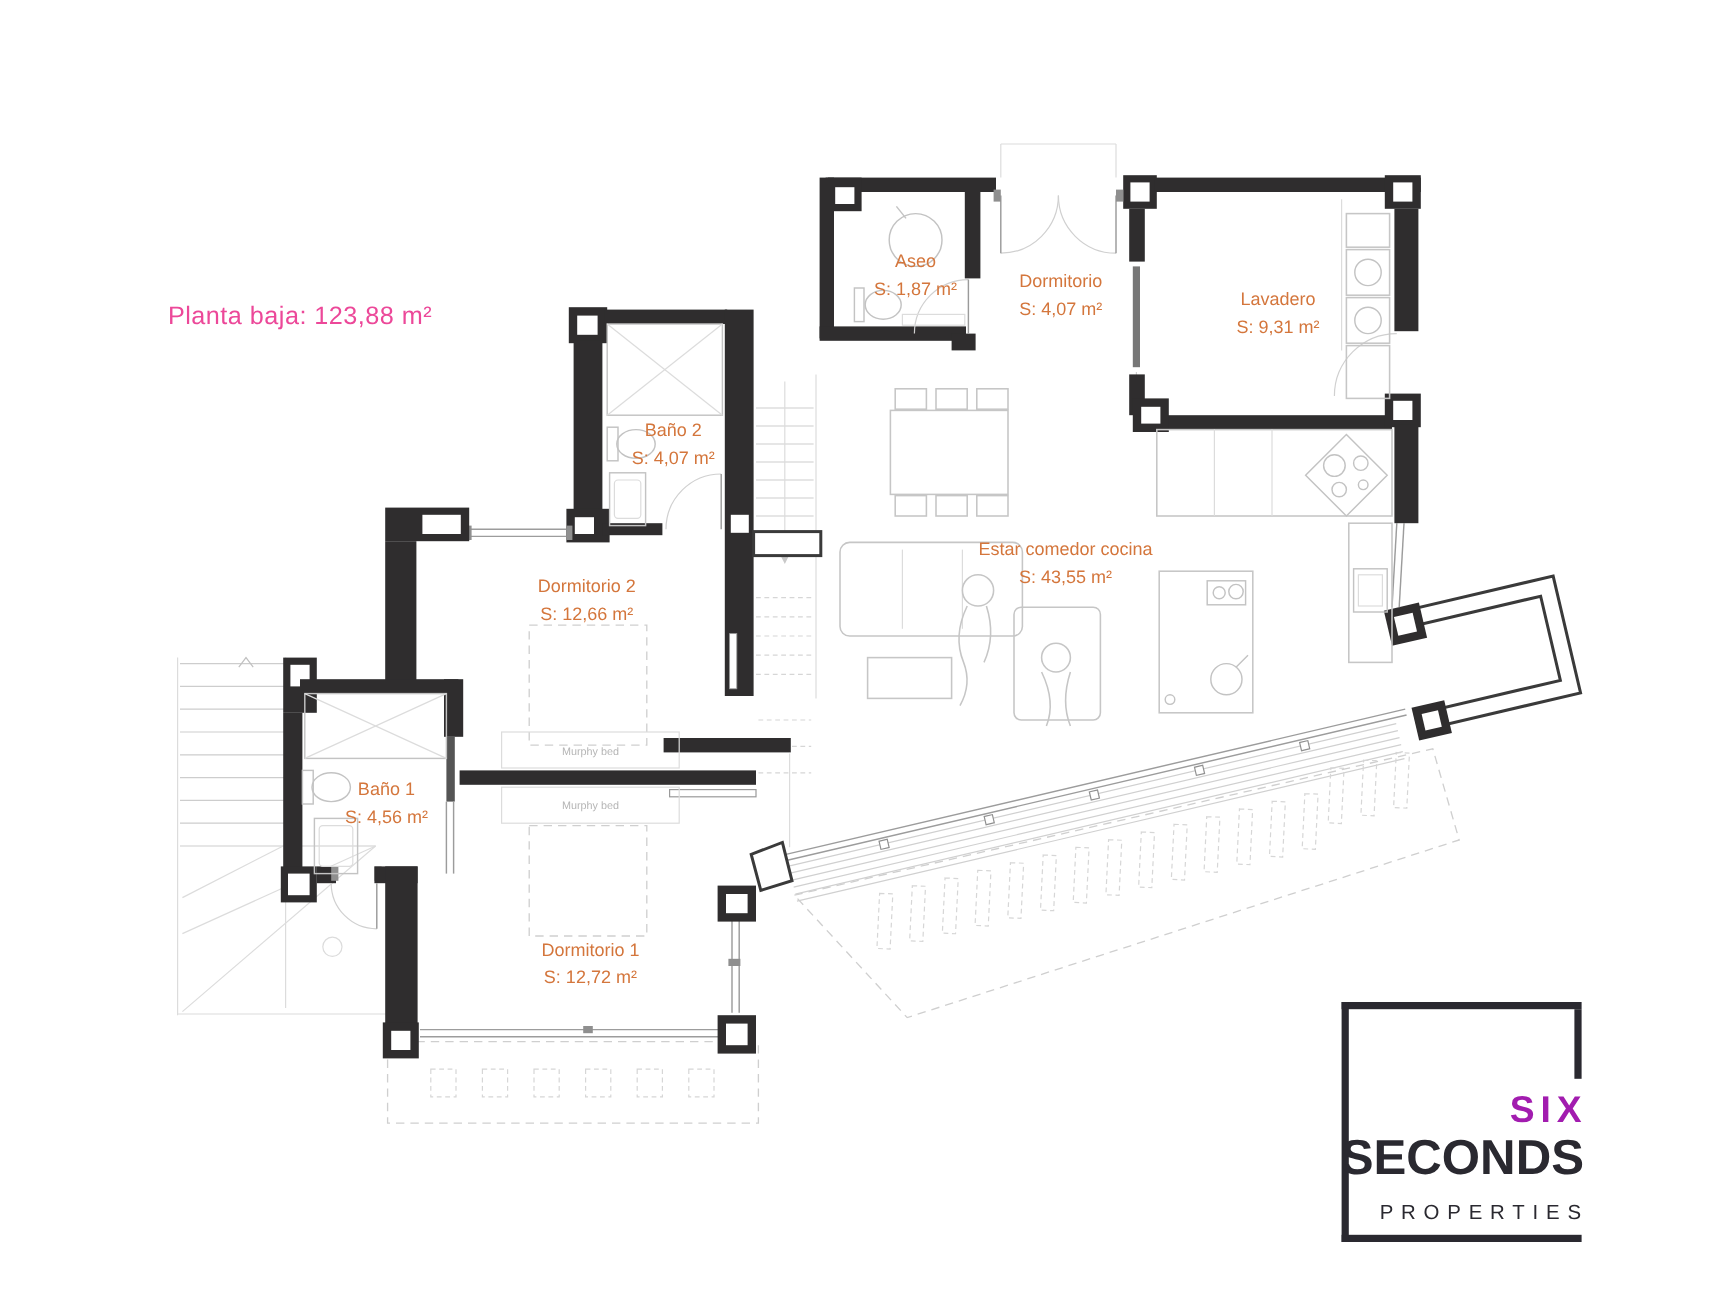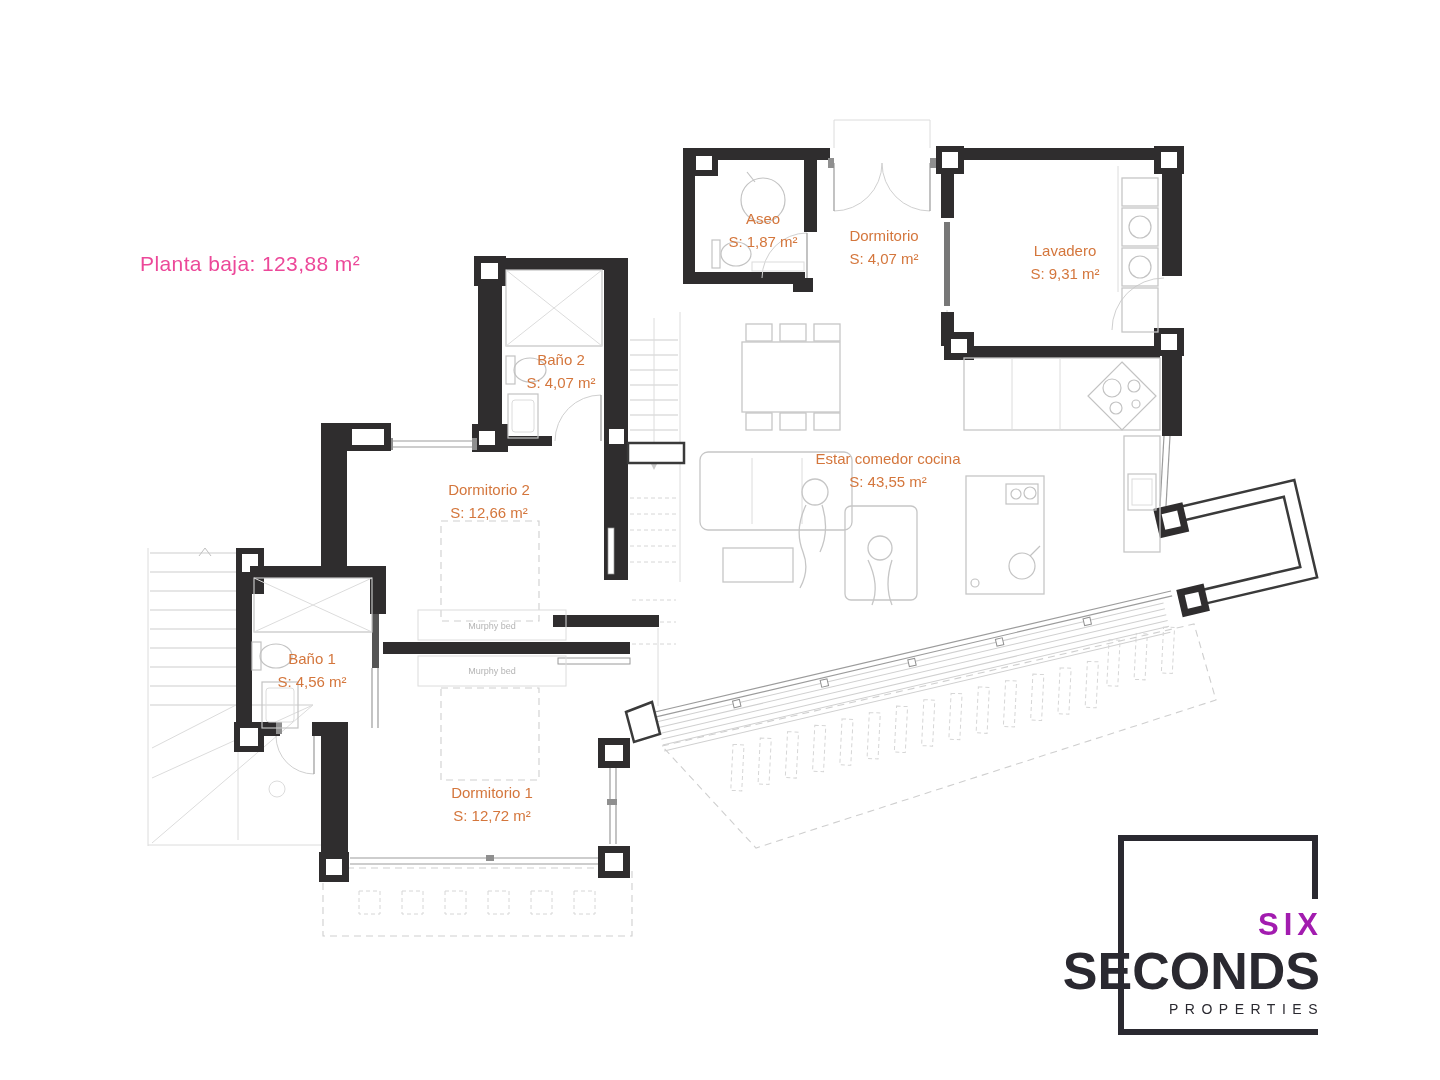--- a/index.html
+++ b/index.html
@@ -24,22 +24,22 @@
   
   .page-title{position:absolute;left:140px;top:252px;font-size:21px;color:#ec4899;letter-spacing:.4px;}
   .room-label{position:absolute;transform:translate(-50%,-50%);text-align:center;
               color:#d4763c;font-size:15px;line-height:1.5;white-space:nowrap;}
   .murphy-label{position:absolute;transform:translate(-50%,-50%);color:#b5b5b5;font-size:9px;white-space:nowrap;}
   
   .logo{position:absolute;left:1118px;top:835px;width:194px;height:188px;
         border-left:6px solid #2a2930;border-top:6px solid #2a2930;border-bottom:6px solid #2a2930;}
   .logo .rseg{position:absolute;right:0;top:0;width:6px;height:58px;background:#2a2930;}
   .logo .six{position:absolute;right:0;top:66px;font-size:31px;font-weight:bold;color:#a21caf;letter-spacing:5px;margin-right:-5px;}
-  .logo .seconds{position:absolute;right:-2px;top:100px;font-size:52px;font-weight:bold;color:#2a2930;letter-spacing:0px;}
-  .logo .properties{position:absolute;right:0;top:160px;font-size:14px;color:#2a2930;letter-spacing:6.5px;margin-right:-6px;}
+  .logo .seconds{position:absolute;right:-2px;top:100px;font-size:41px;font-weight:bold;color:#2a2930;letter-spacing:0px;}
+  .logo .properties{position:absolute;right:0;top:160px;font-size:17px;color:#2a2930;letter-spacing:6.5px;margin-right:-6px;}
 </style>
 </head>
 <body>
 
 <div id="stage">
 
 <svg id="plan-svg" width="1440" height="1080" viewBox="0 0 1440 1080">
 
   <g>
     <line class="lite" x1="148" y1="548" x2="148" y2="846"></line>
@@ -354,21 +354,21 @@
   <span>S: 4,07 m²</span>
 </div>
 <div class="room-label" style="left:489px;top:501px;">
   <span>Dormitorio 2</span><br>
   <span>S: 12,66 m²</span>
 </div>
 <div class="room-label" style="left:888px;top:470px;">
   <span>Estar comedor cocina</span><br>
   <span>S: 43,55 m²</span>
 </div>
-<div class="room-label" style="left:312px;top:670px;">
+<div class="room-label" style="left:322px;top:670px;">
   <span>Baño 1</span><br>
   <span>S: 4,56 m²</span>
 </div>
 <div class="room-label" style="left:492px;top:804px;">
   <span>Dormitorio 1</span><br>
   <span>S: 12,72 m²</span>
 </div>
 
 <div class="murphy-label" style="left:492px;top:626px;">Murphy bed</div>
 <div class="murphy-label" style="left:492px;top:671px;">Murphy bed</div>

